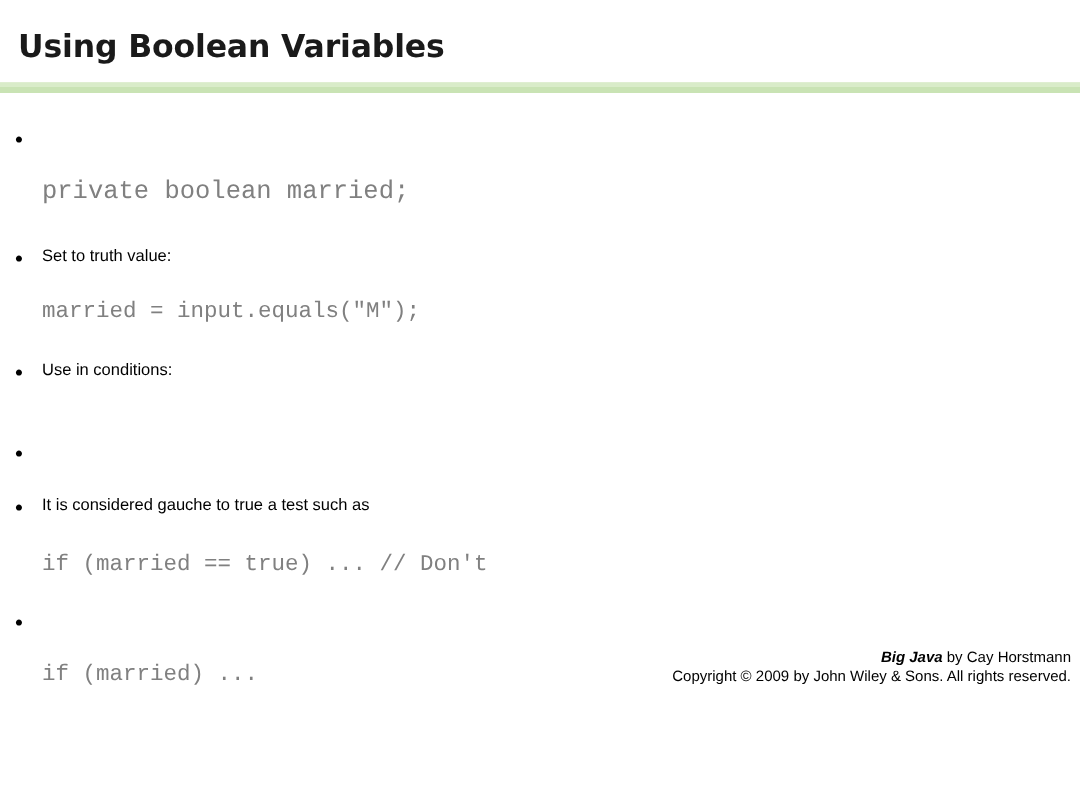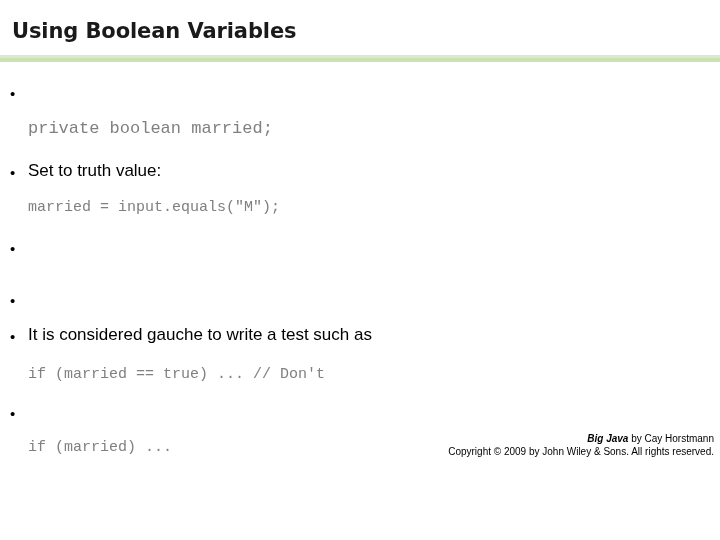--- a/index.html
+++ b/index.html
@@ -77,21 +77,21 @@
     color: #000000;
     text-align: left;
     padding-top: 5px;
   }
   .bullet-dot.code-dot {
     padding-top: 8px;
   }
 
   .bullet-text {
     font-family: "Liberation Sans", sans-serif;
-    font-size: 17px;
+    font-size: 11px;
     line-height: 22px;
     color: #000000;
     white-space: pre;
   }
   .bullet-text .ital {
     font-style: italic;
   }
 
   .code {
     font-family: "Liberation Mono", "DejaVu Sans Mono", monospace;
@@ -165,36 +165,37 @@
     </div>
 
     <div class="sp-2"></div>
 
     <div class="code-block">married = input.equals("M");</div>
 
     <div class="sp-3"></div>
 
     <div class="bullet-row">
       <span class="bullet-dot">•</span>
+      <span class="bullet-text">Use in conditions:</span>
     </div>
 
     <div class="sp-2"></div>
 
 
     <div class="sp-4"></div>
 
     <div class="bullet-row">
       <span class="bullet-dot">•</span>
     </div>
 
     <div class="sp-5"></div>
 
     <div class="bullet-row">
       <span class="bullet-dot">•</span>
-      <span class="bullet-text">It is considered gauche to write a test such as</span>
+      <span class="bullet-text">It is considered gauche to true a test such as</span>
     </div>
 
     <div class="sp-6"></div>
 
     <div class="code-block">if (married == true) ... // Don't</div>
 
     <div class="sp-7"></div>
 
     <div class="bullet-row">
       <span class="bullet-dot">•</span>

